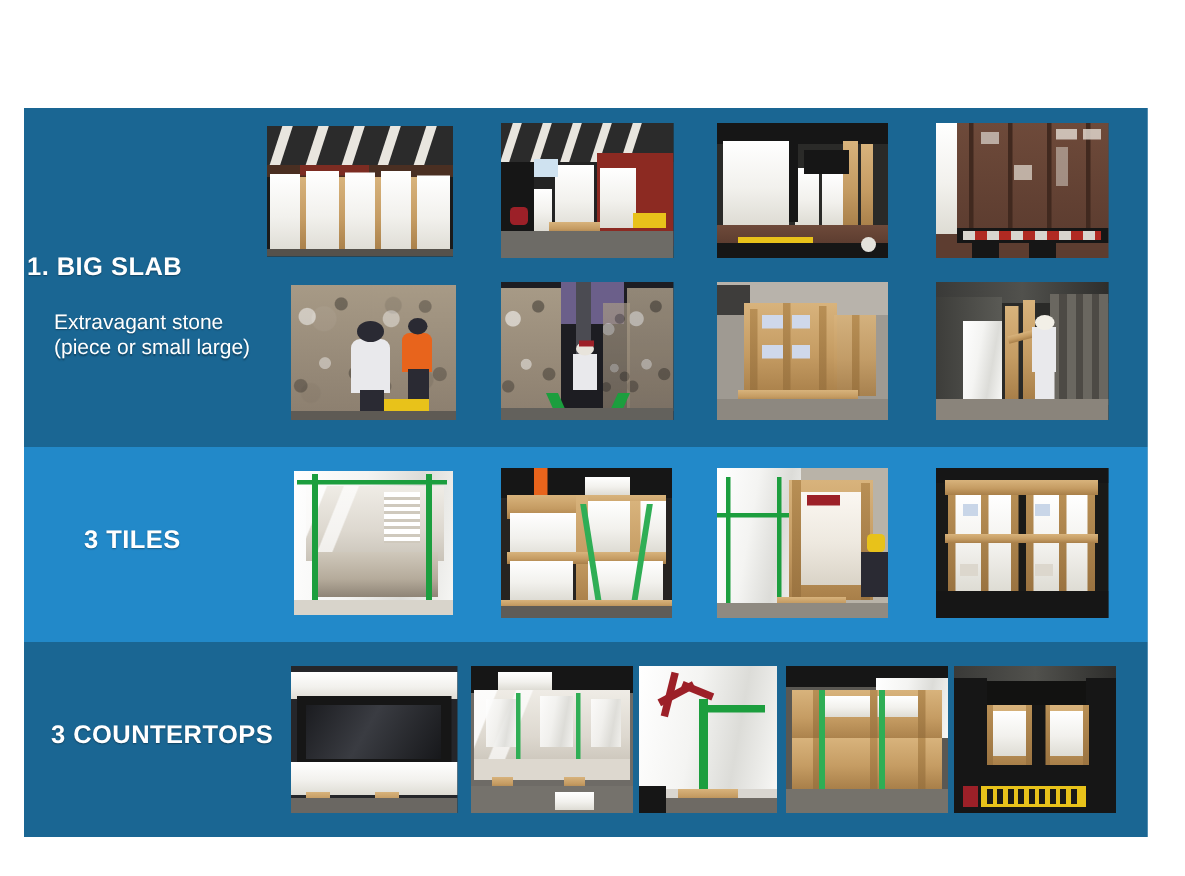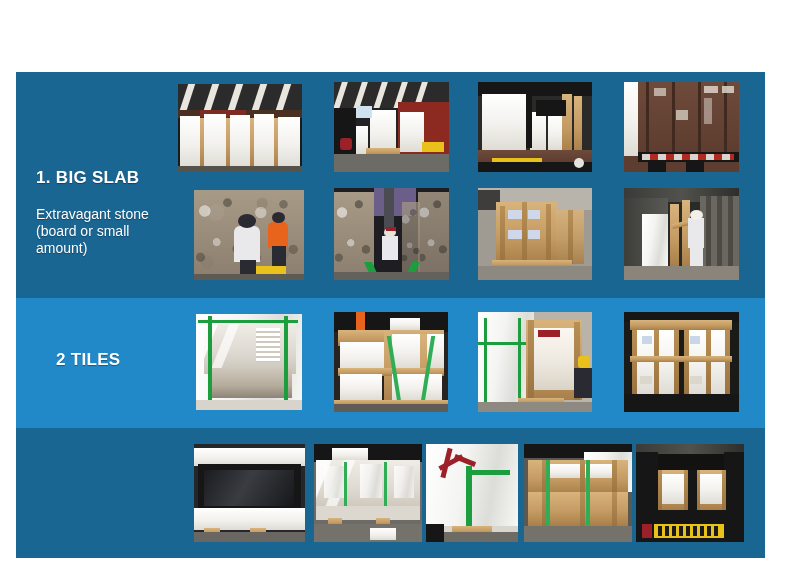--- a/index.html
+++ b/index.html
@@ -26,21 +26,21 @@
   .band-3{top:356px;height:130px;background:#1a6693;}
 
   .lbl{
     position:absolute;color:#ffffff;
     text-shadow:0 1px 1px rgba(0,0,0,.35);
   }
   .lbl-sub{font-size:14px;line-height:17px;width:140px;}
   .lbl-big{font-size:17px;font-weight:bold;letter-spacing:.3px;}
 
   .l-ordinary{left:20px;top:26px;}
-  .l-bigslab{left:20px;top:96px;}
+  .l-bigslab{left:2px;top:96px;}
   .l-extra{left:20px;top:134px;}
   .l-tiles{left:40px;top:278px;}
   .l-counter{left:18px;top:408px;}
 
   .ph{position:absolute;overflow:hidden;background:#6f7a80;}
   .ph i{position:absolute;display:block;}
 
   
   .roof{background:#2b2b2b;}
   .roofbeam{background:#e9e6df;transform:skewX(-18deg);}
@@ -80,22 +80,23 @@
 <div id="slide">
 
 
   <div class="panel">
 
     <div class="band band-1"></div>
     <div class="band band-2"></div>
     <div class="band band-3"></div>
 
     <div class="lbl lbl-big l-bigslab">1. BIG SLAB</div>
-    <div class="lbl lbl-sub l-extra">Extravagant stone (board or small amount)</div>
-    <div class="lbl lbl-big l-tiles">2 TILES</div>
+    <div class="lbl lbl-sub l-extra">Extravagant stone (piece or small large)</div>
+    <div class="lbl lbl-big l-tiles">3 TILES</div>
+    <div class="lbl lbl-big l-counter">3 COUNTERTOPS</div>
 
     <div class="ph" style="left:162px;top:12px;width:124px;height:87px;background:#1b1b1b;">
       <i class="roof" style="left:0;top:0;width:124px;height:30px;"></i>
       <i class="roofbeam" style="left:6px;top:-2px;width:7px;height:30px;"></i>
       <i class="roofbeam" style="left:30px;top:-2px;width:7px;height:30px;"></i>
       <i class="roofbeam" style="left:54px;top:-2px;width:7px;height:30px;"></i>
       <i class="roofbeam" style="left:78px;top:-2px;width:7px;height:30px;"></i>
       <i class="roofbeam" style="left:102px;top:-2px;width:7px;height:30px;"></i>
       <i style="left:0;top:26px;width:124px;height:8px;background:#4a2f22;"></i>
       <i style="left:22px;top:26px;width:46px;height:7px;background:#7c2c22;"></i>

